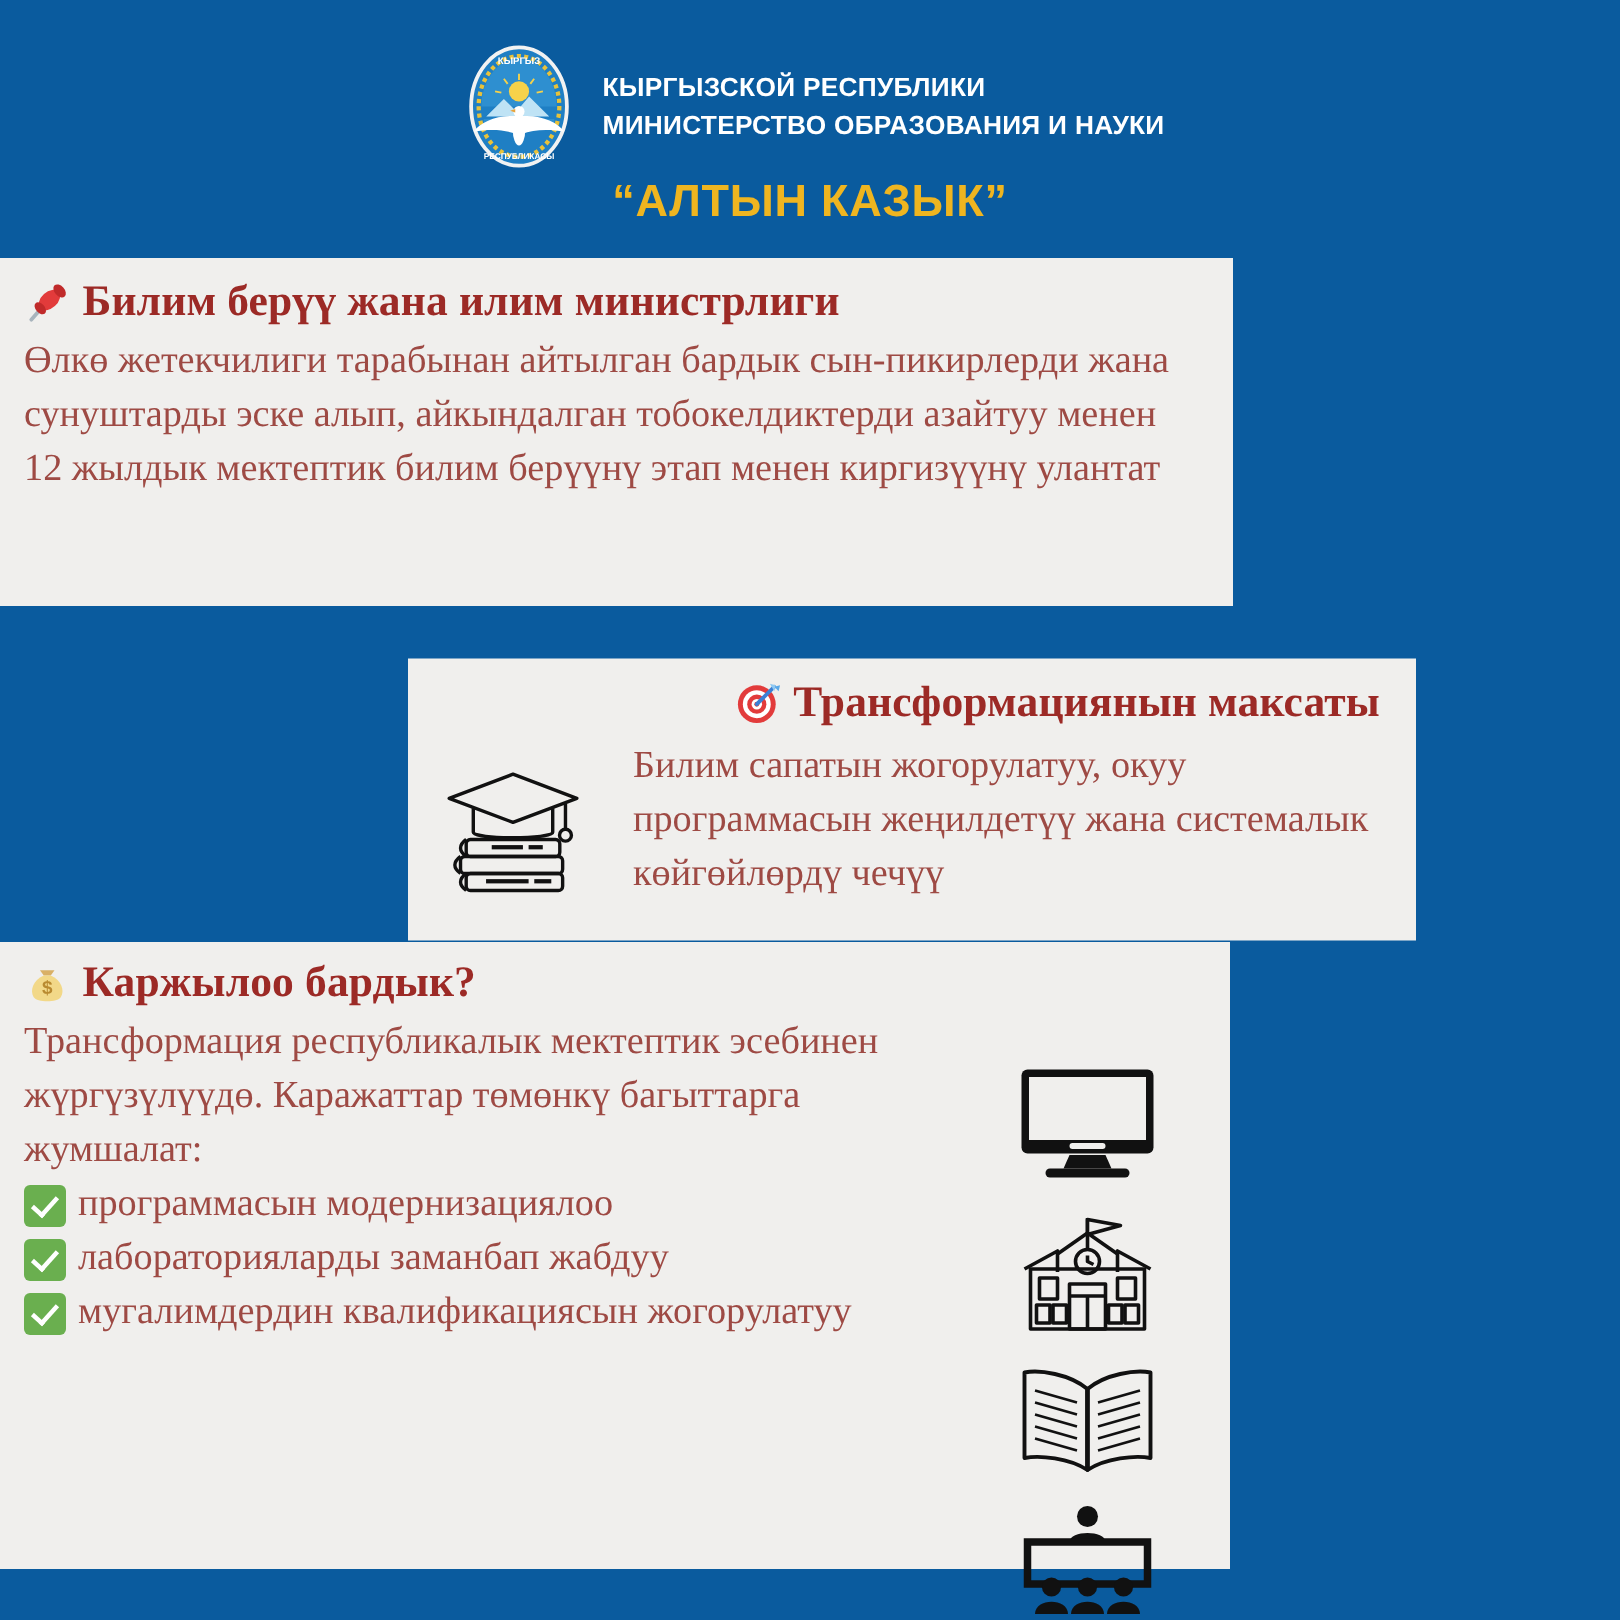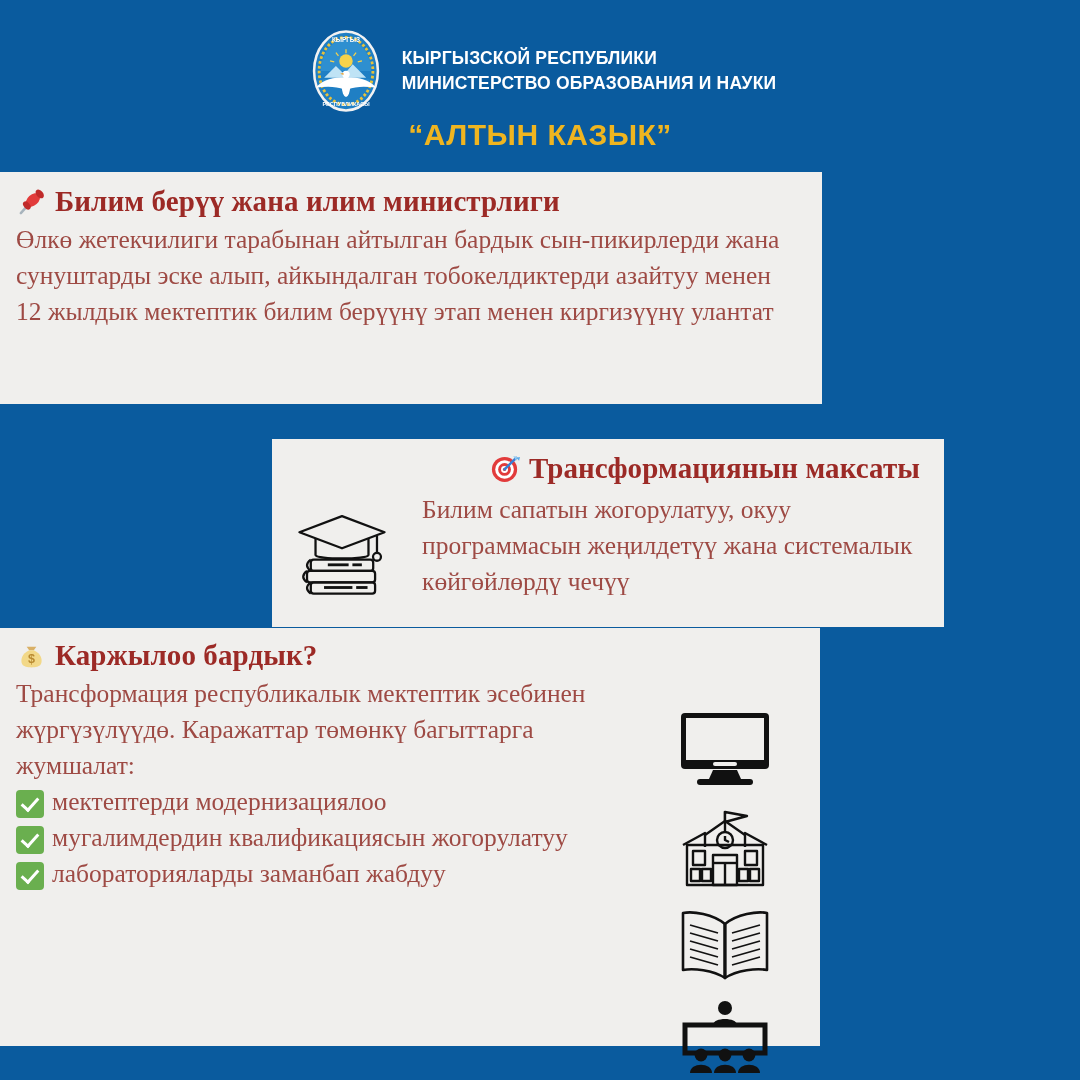--- a/index.html
+++ b/index.html
@@ -311,29 +311,29 @@
       </span>
       <span class="card-title">Каржылоо бардык?</span>
     </div>
 
     <div id="funding-inner">
       <div id="funding-text">
         <div class="card-body">Трансформация республикалык мектептик эсебинен жүргүзүлүүдө. Каражаттар төмөнкү багыттарга жумшалат:</div>
 
         <div class="bullet-row">
           <span class="check-box"></span>
-          <span class="bullet-text">мектептерди модернизациялоо</span>
+          <span class="bullet-text">программасын модернизациялоо</span>
+        </div>
+        <div class="bullet-row">
+          <span class="check-box"></span>
+          <span class="bullet-text">лабораторияларды заманбап жабдуу</span>
         </div>
         <div class="bullet-row">
           <span class="check-box"></span>
           <span class="bullet-text">мугалимдердин квалификациясын жогорулатуу</span>
-        </div>
-        <div class="bullet-row">
-          <span class="check-box"></span>
-          <span class="bullet-text">лабораторияларды заманбап жабдуу</span>
         </div>
       </div>
 
       <div id="funding-icons">
 
         <span>
           <svg viewBox="0 0 96 80" width="96" height="80" aria-hidden="true">
             <rect x="4" y="3" width="88" height="56" rx="4" fill="#111111"></rect>
             <rect x="9" y="8" width="78" height="42" fill="#f0efed"></rect>
             <rect x="36" y="52" width="24" height="4" rx="2" fill="#f0efed"></rect>

